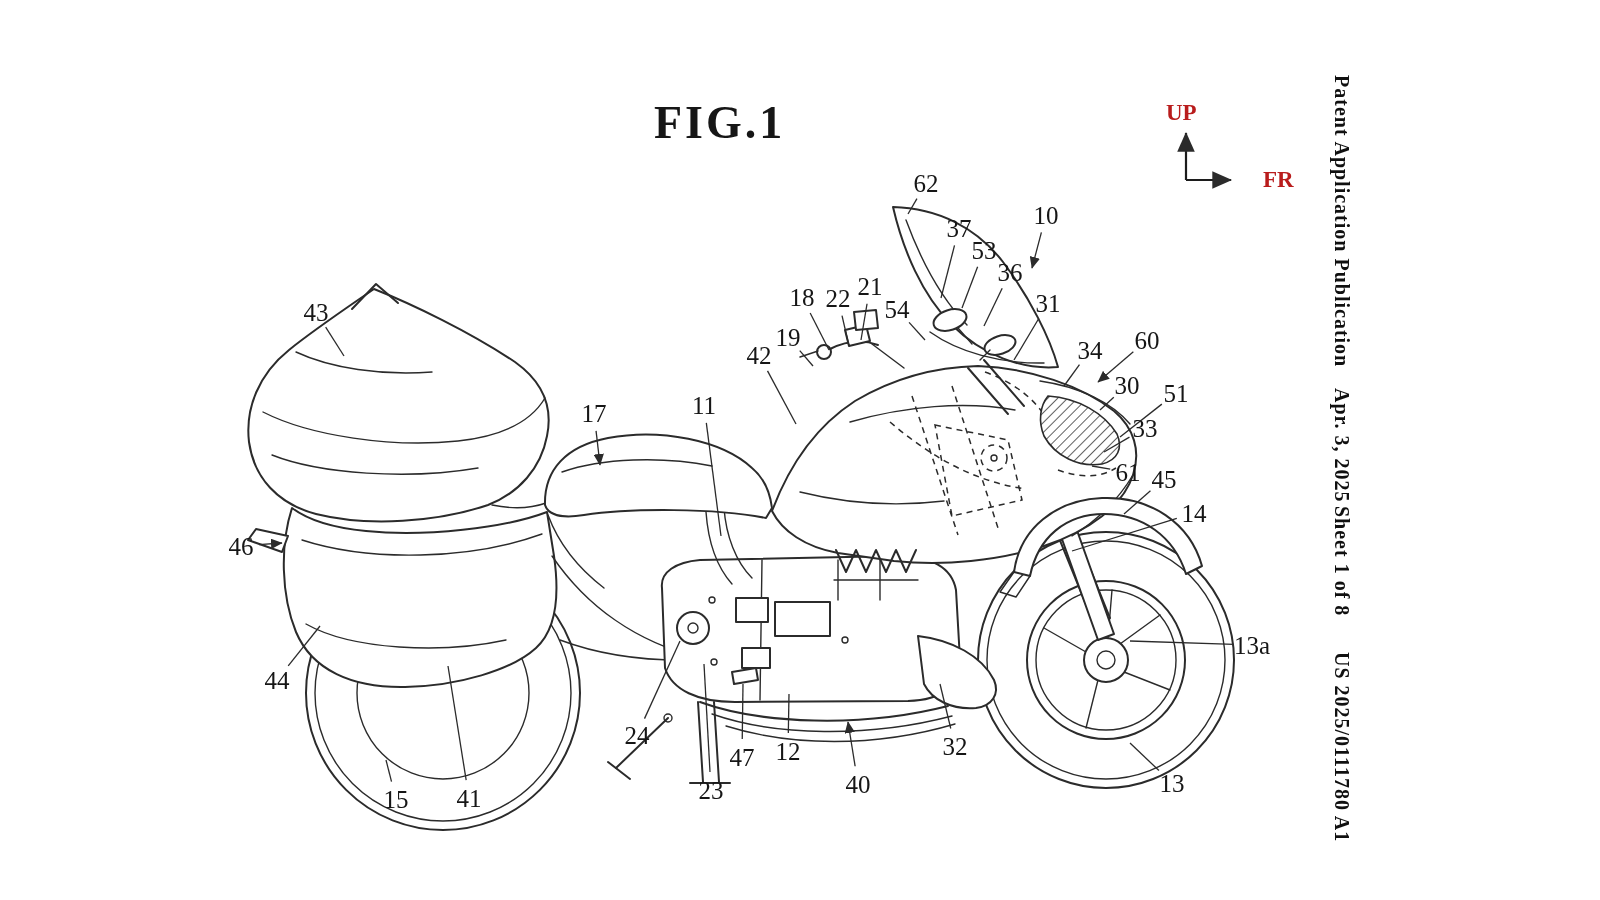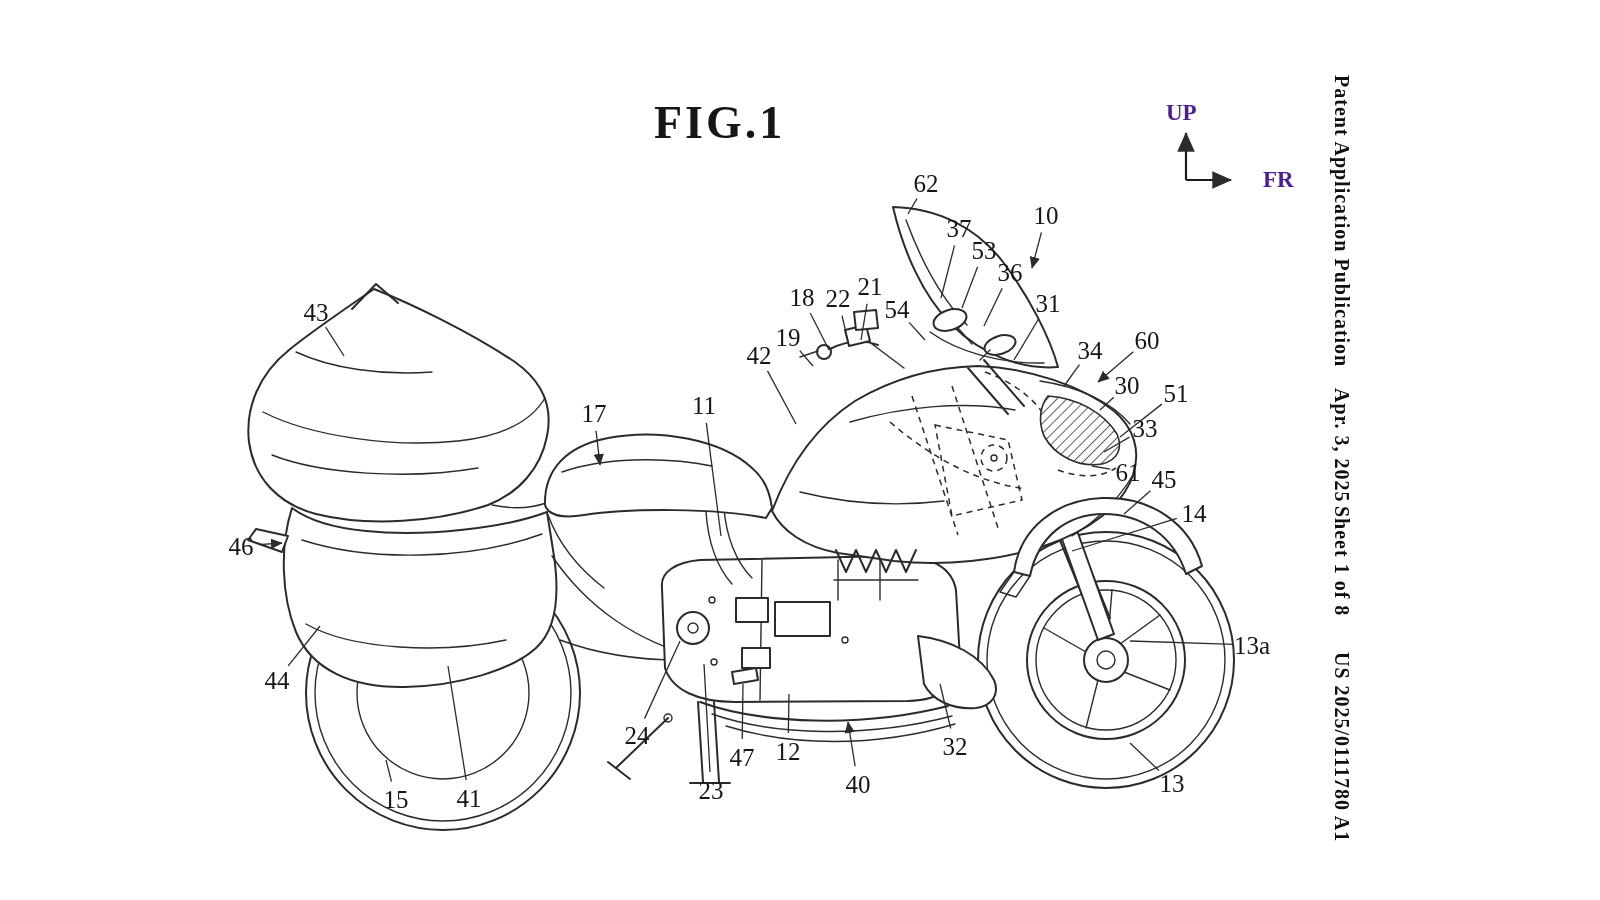--- a/index.html
+++ b/index.html
@@ -1,20 +1,20 @@
 <!DOCTYPE html>
 <html><head>
 <meta charset="utf-8">
 <style>
   html,body{margin:0;padding:0;background:#ffffff;}
   .page{position:relative;width:1600px;height:900px;background:#ffffff;overflow:hidden;
         font-family:"Liberation Serif",serif;color:#1a1a1a;}
   .fig-title{position:absolute;left:654px;top:96px;font-size:46px;font-weight:bold;
              letter-spacing:3px;color:#161616;}
-  .compass-label{position:absolute;font-size:23px;font-weight:600;color:#4c1d95;}
+  .compass-label{position:absolute;font-size:23px;font-weight:600;color:#b91c1c;}
   .compass-up{left:1166px;top:100px;}
   .compass-fr{left:1263px;top:167px;}
   .side-text{position:absolute;writing-mode:vertical-rl;text-orientation:mixed;
              font-weight:bold;font-size:20px;letter-spacing:1px;color:#101010;white-space:nowrap;}
   .side-1{left:1330px;top:75px;}
   .side-2a{left:1330px;top:388px;}
   .side-2b{left:1330px;top:506px;}
   .side-3{left:1330px;top:652px;}
   svg{position:absolute;left:0;top:0;}
   .ln{fill:none;stroke:#2b2b2b;stroke-width:2;stroke-linecap:round;stroke-linejoin:round;}

